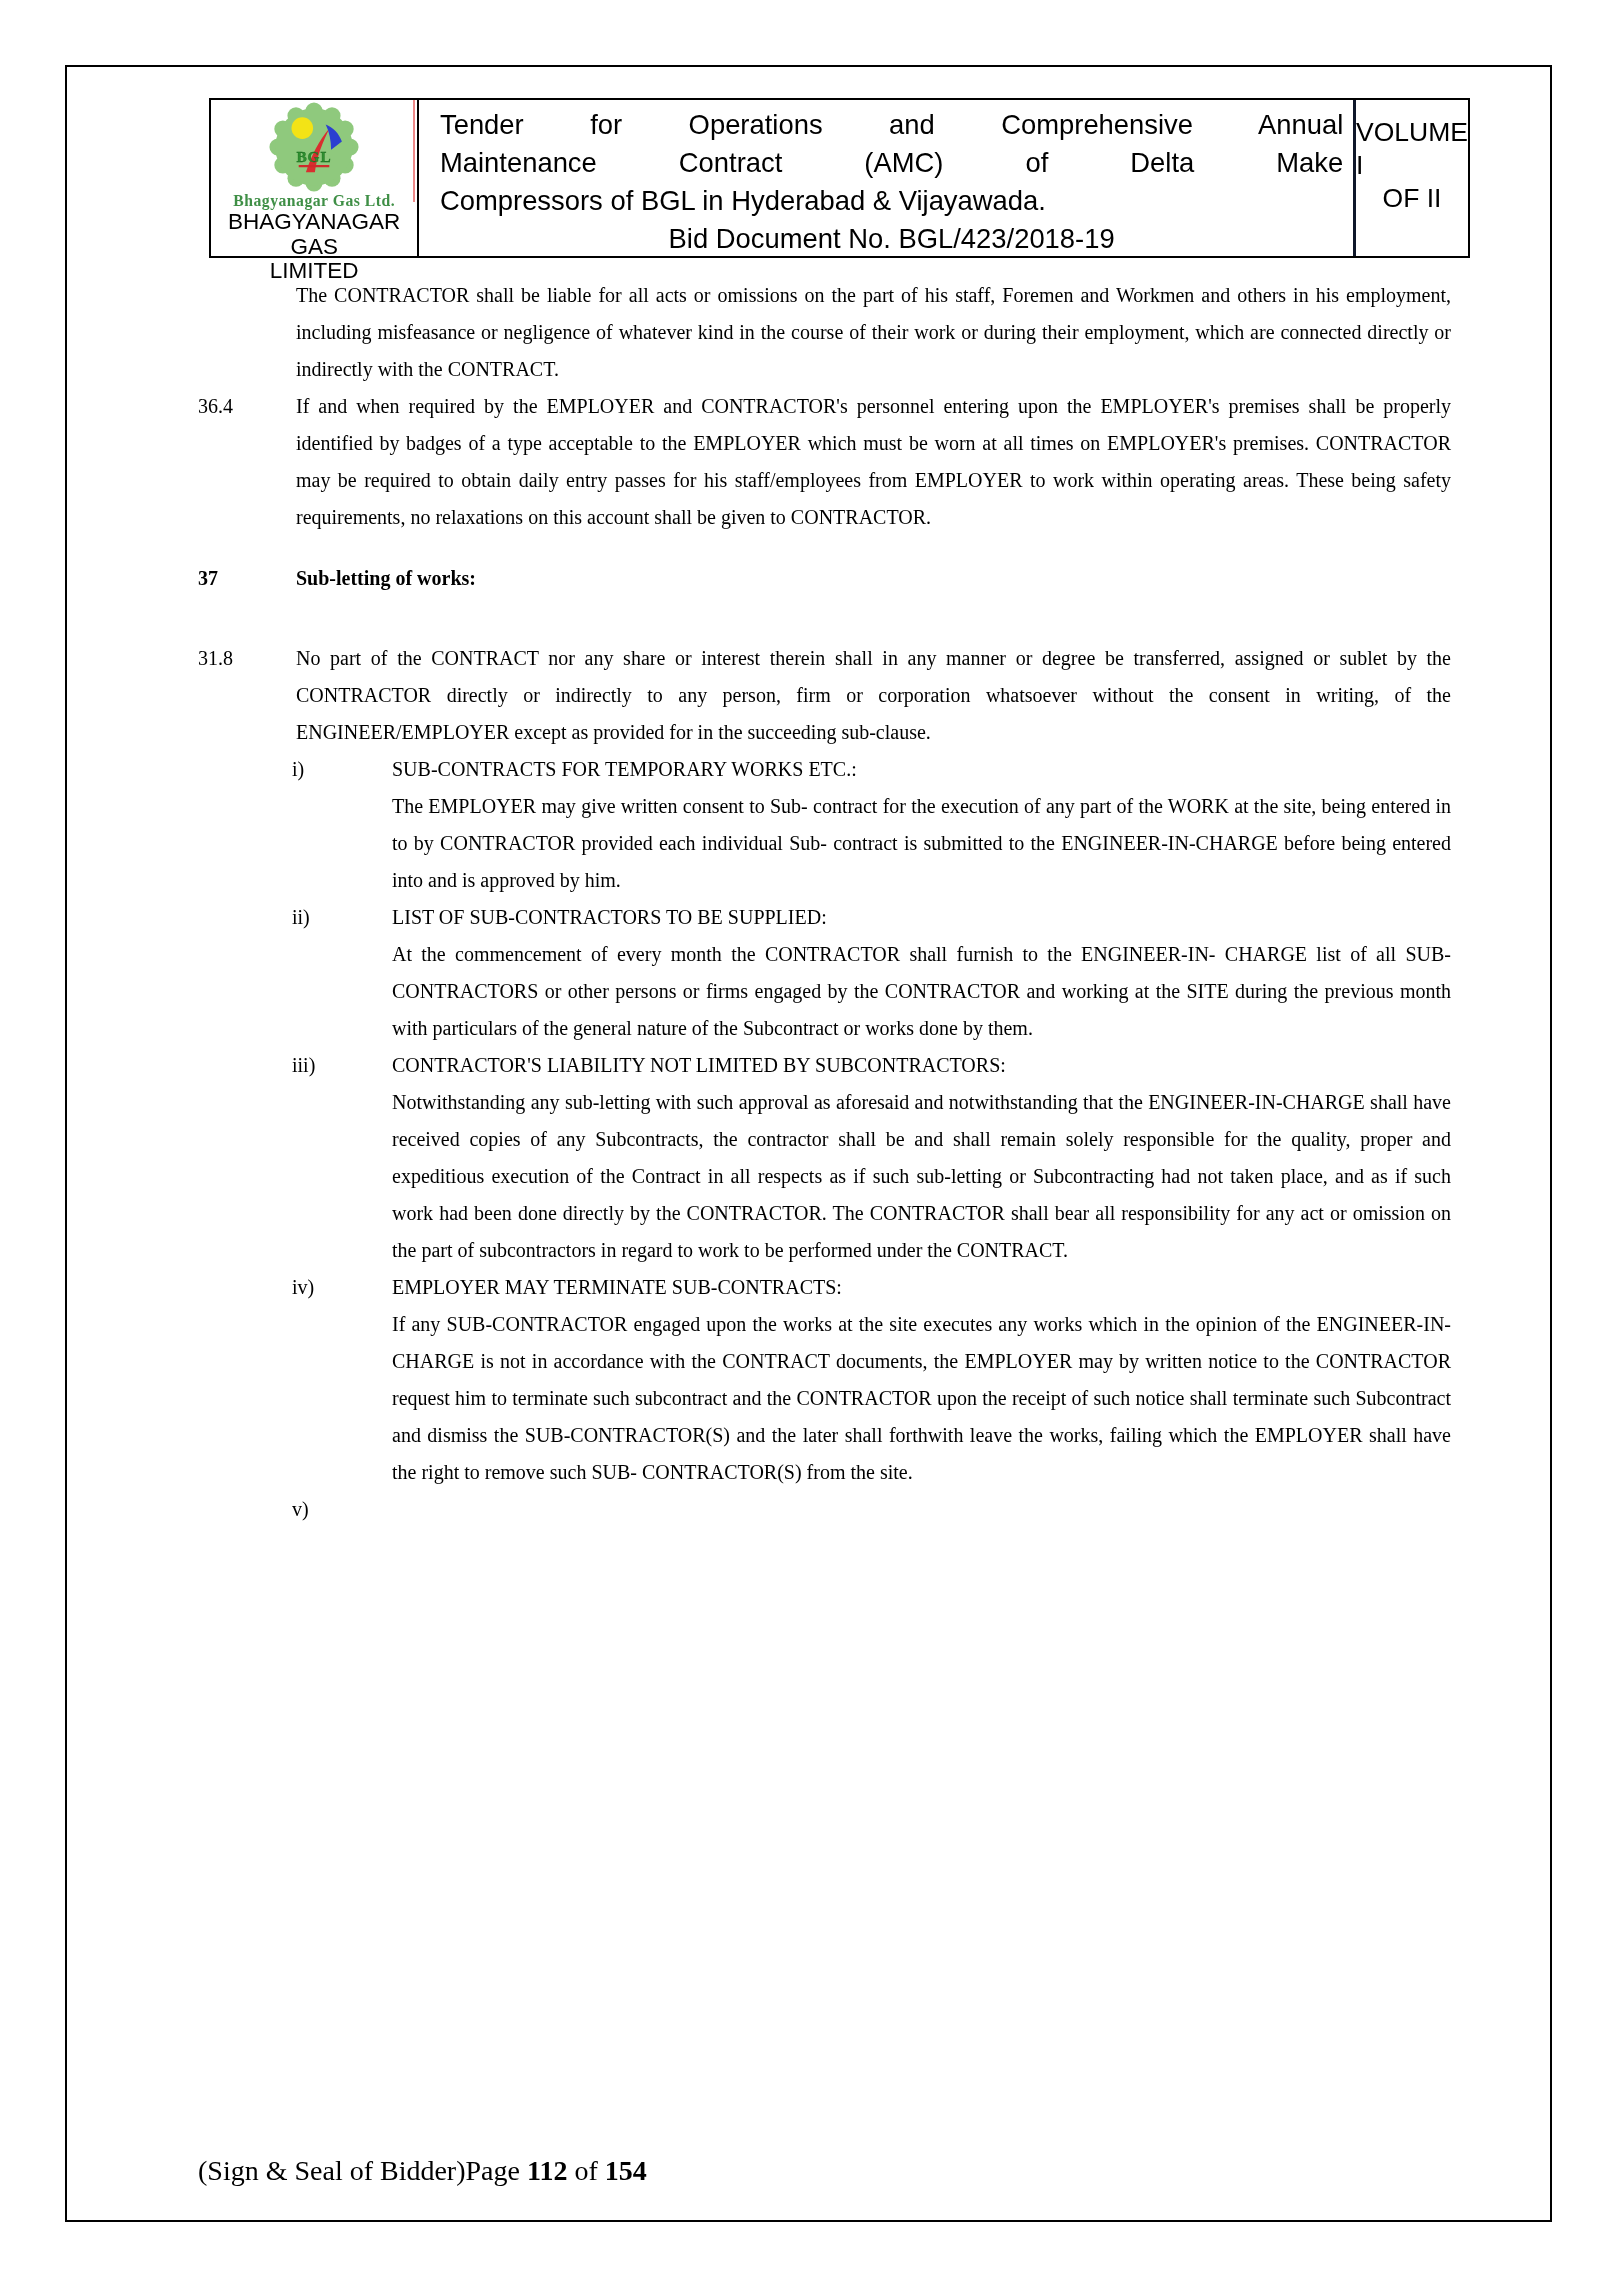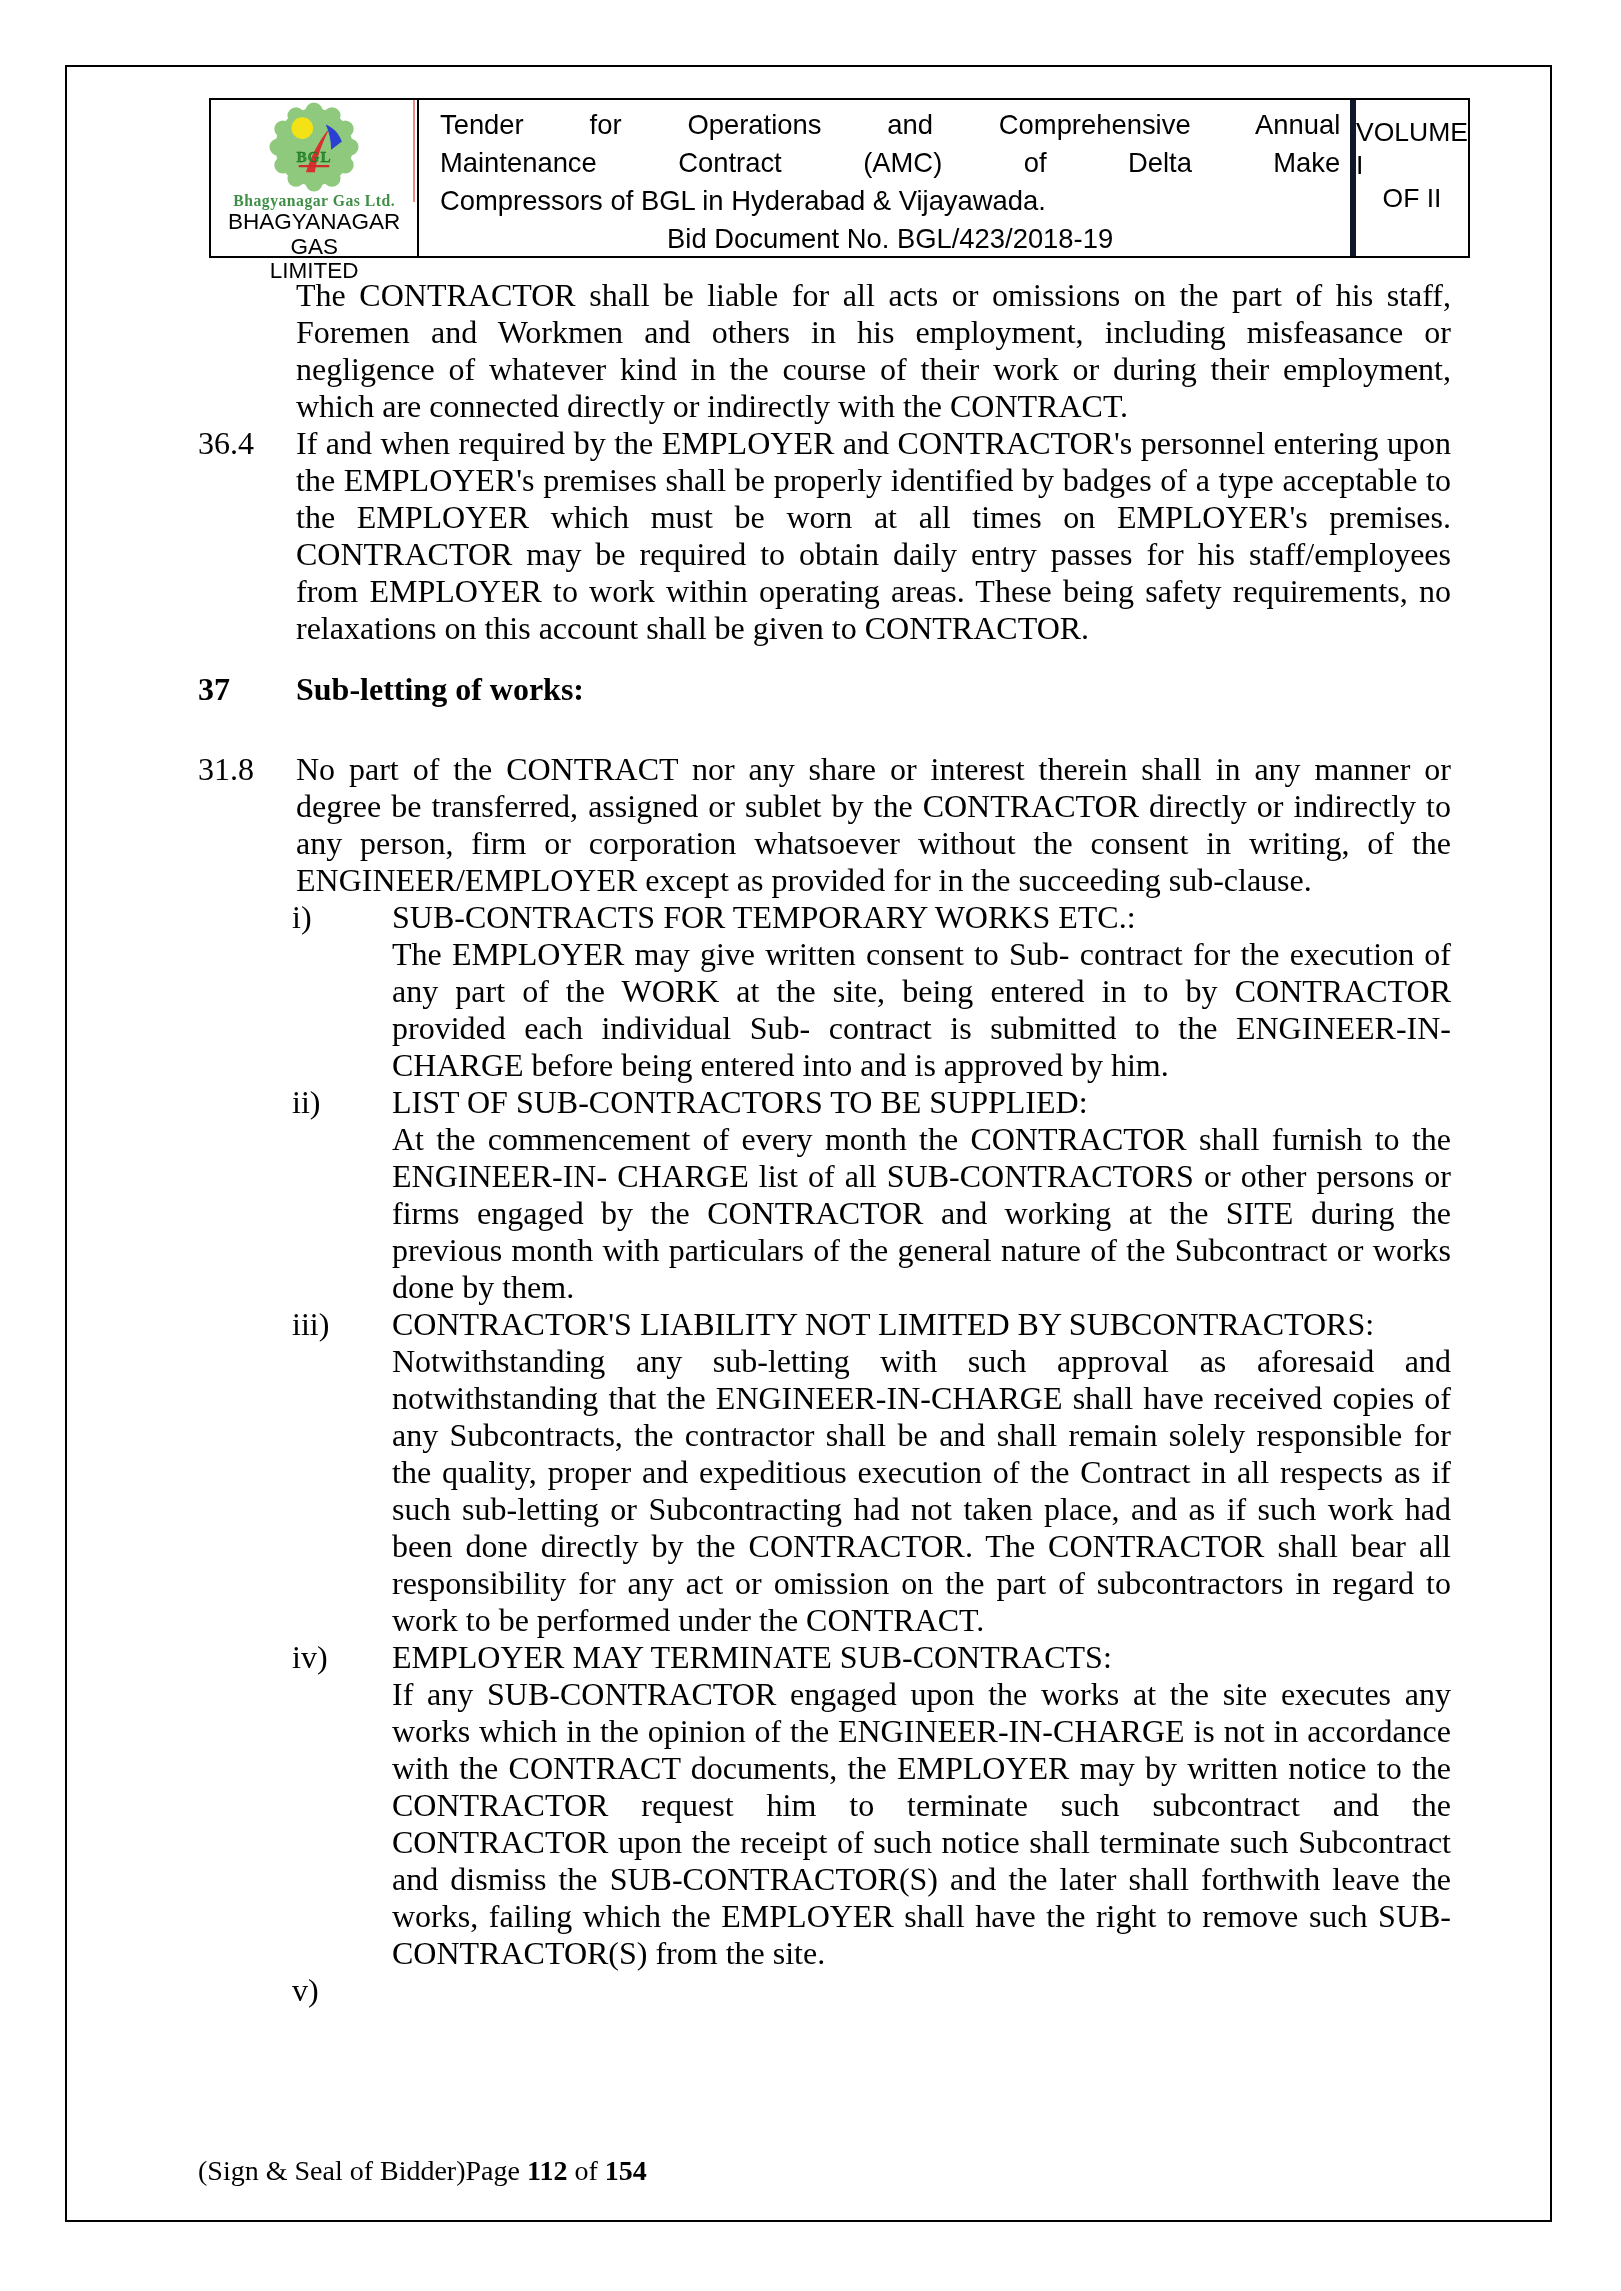--- a/index.html
+++ b/index.html
@@ -13,21 +13,21 @@
   }
   
   .header-table {
     position:absolute; left:209px; top:98px; width:1261px; height:160px;
     display:flex; border:2px solid #000; box-sizing:border-box;
     font-family:"Liberation Sans", sans-serif;
   }
   .cell-logo { width:211px; position:relative; box-sizing:border-box; }
   .cell-title {
     width:959px; box-sizing:border-box;
-    border-left:2px solid #000; border-right:6px solid #0f172a;
+    border-left:2px solid #000; border-right:3px solid #0f172a;
     padding:5.9px 9.8px 0 20.6px;
   }
   .cell-volume {
     flex:1; display:flex; flex-direction:column; justify-content:center;
     align-items:center; font-size:26.5px; line-height:33px; padding-bottom:26px;
     box-sizing:border-box;
   }
   .title-line { font-size:27.4px; line-height:38px; white-space:normal; }
   .title-line.j { text-align:justify; text-align-last:justify; }
   .title-line.c { text-align:center; }
@@ -38,21 +38,21 @@
     font-size:15.7px; color:#3f8f46; letter-spacing:0.5px;
   }
   .company-name {
     position:absolute; top:110px; left:0; width:100%; text-align:center;
     font-size:22.5px; line-height:24.5px; color:#000;
   }
   .red-divider { position:absolute; left:202px; top:0; width:2px; height:102px; background:#ef8a8a; }
   
   .content {
     position:absolute; left:198px; top:277px; width:1253px;
-    font-size:32px; line-height:37px;
+    font-size:20px; line-height:37px;
   }
   .block { position:relative; padding-left:98px; }
   .block .num { position:absolute; left:0; top:0; }
   .jtext { text-align:justify; }
   .sec-heading { margin:24px 0 43px 0; font-weight:bold; }
   .sub { position:relative; padding-left:194px; }
   .sub .marker { position:absolute; left:94px; top:0; }
   
   .footer {
     position:absolute; left:198px; top:2152px; width:1253px;

